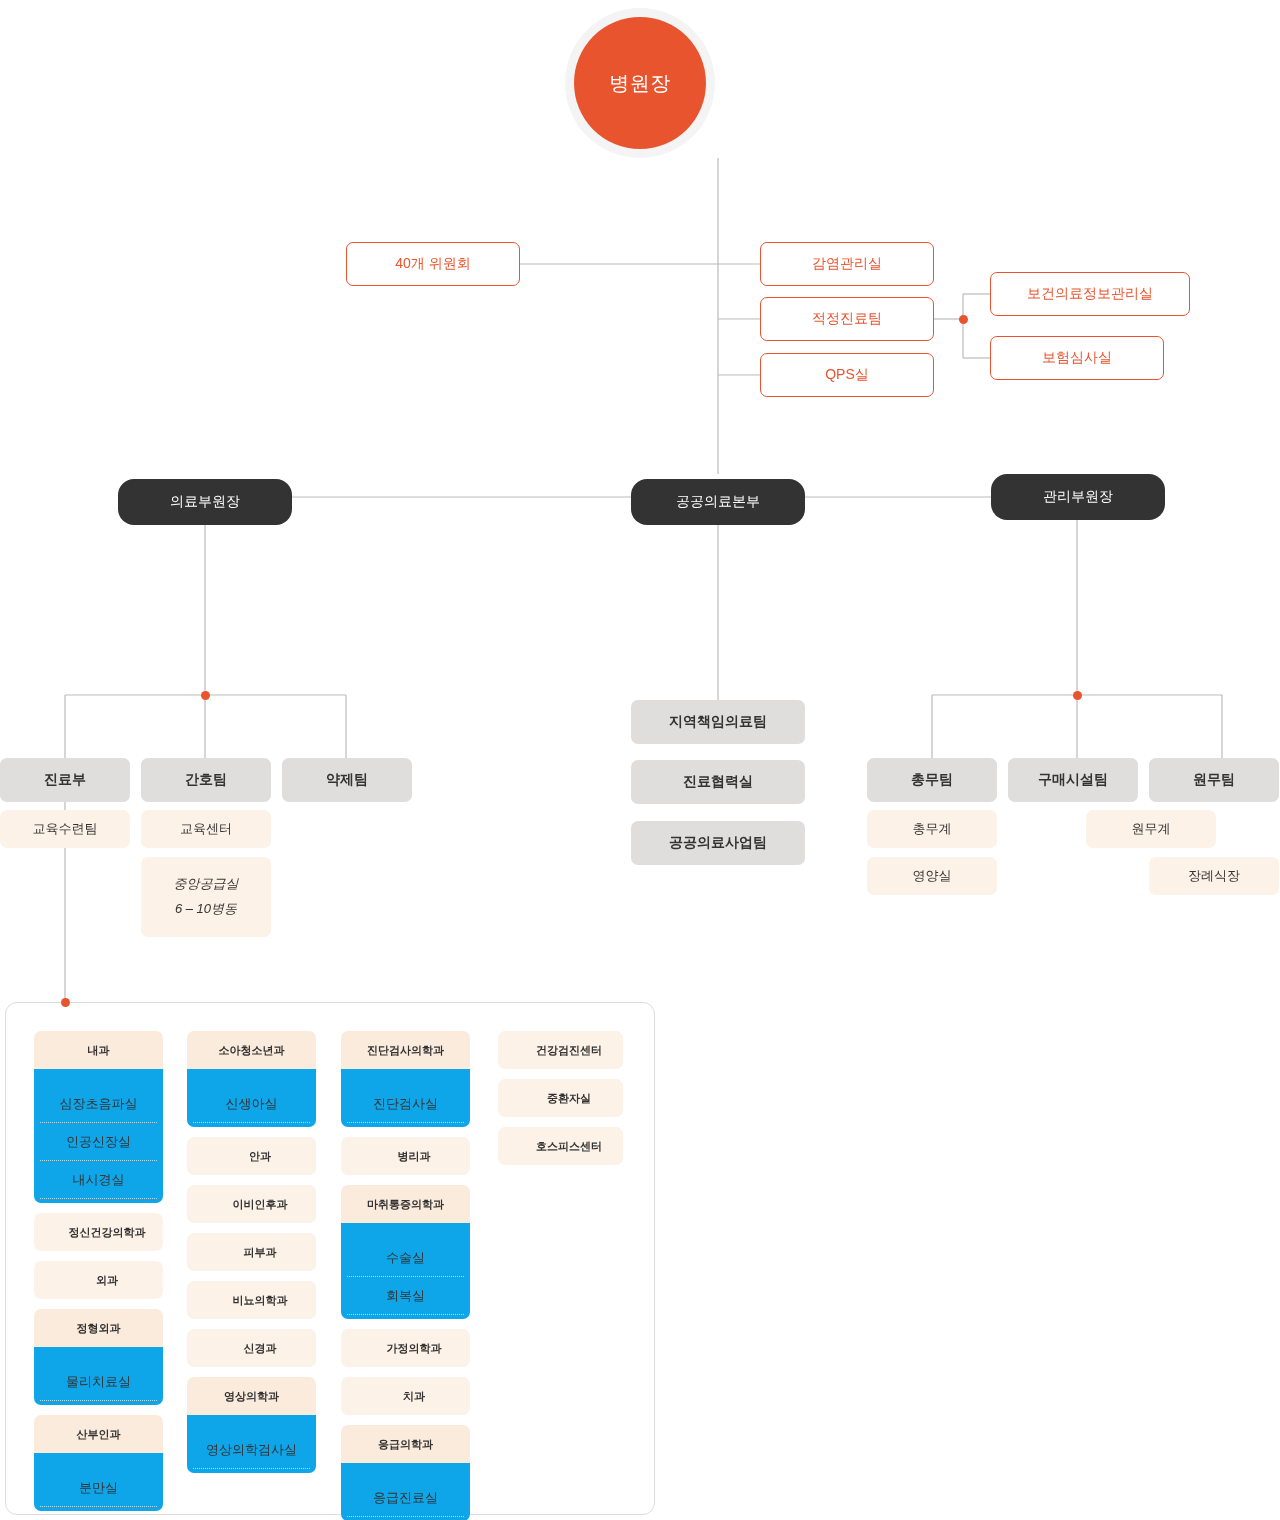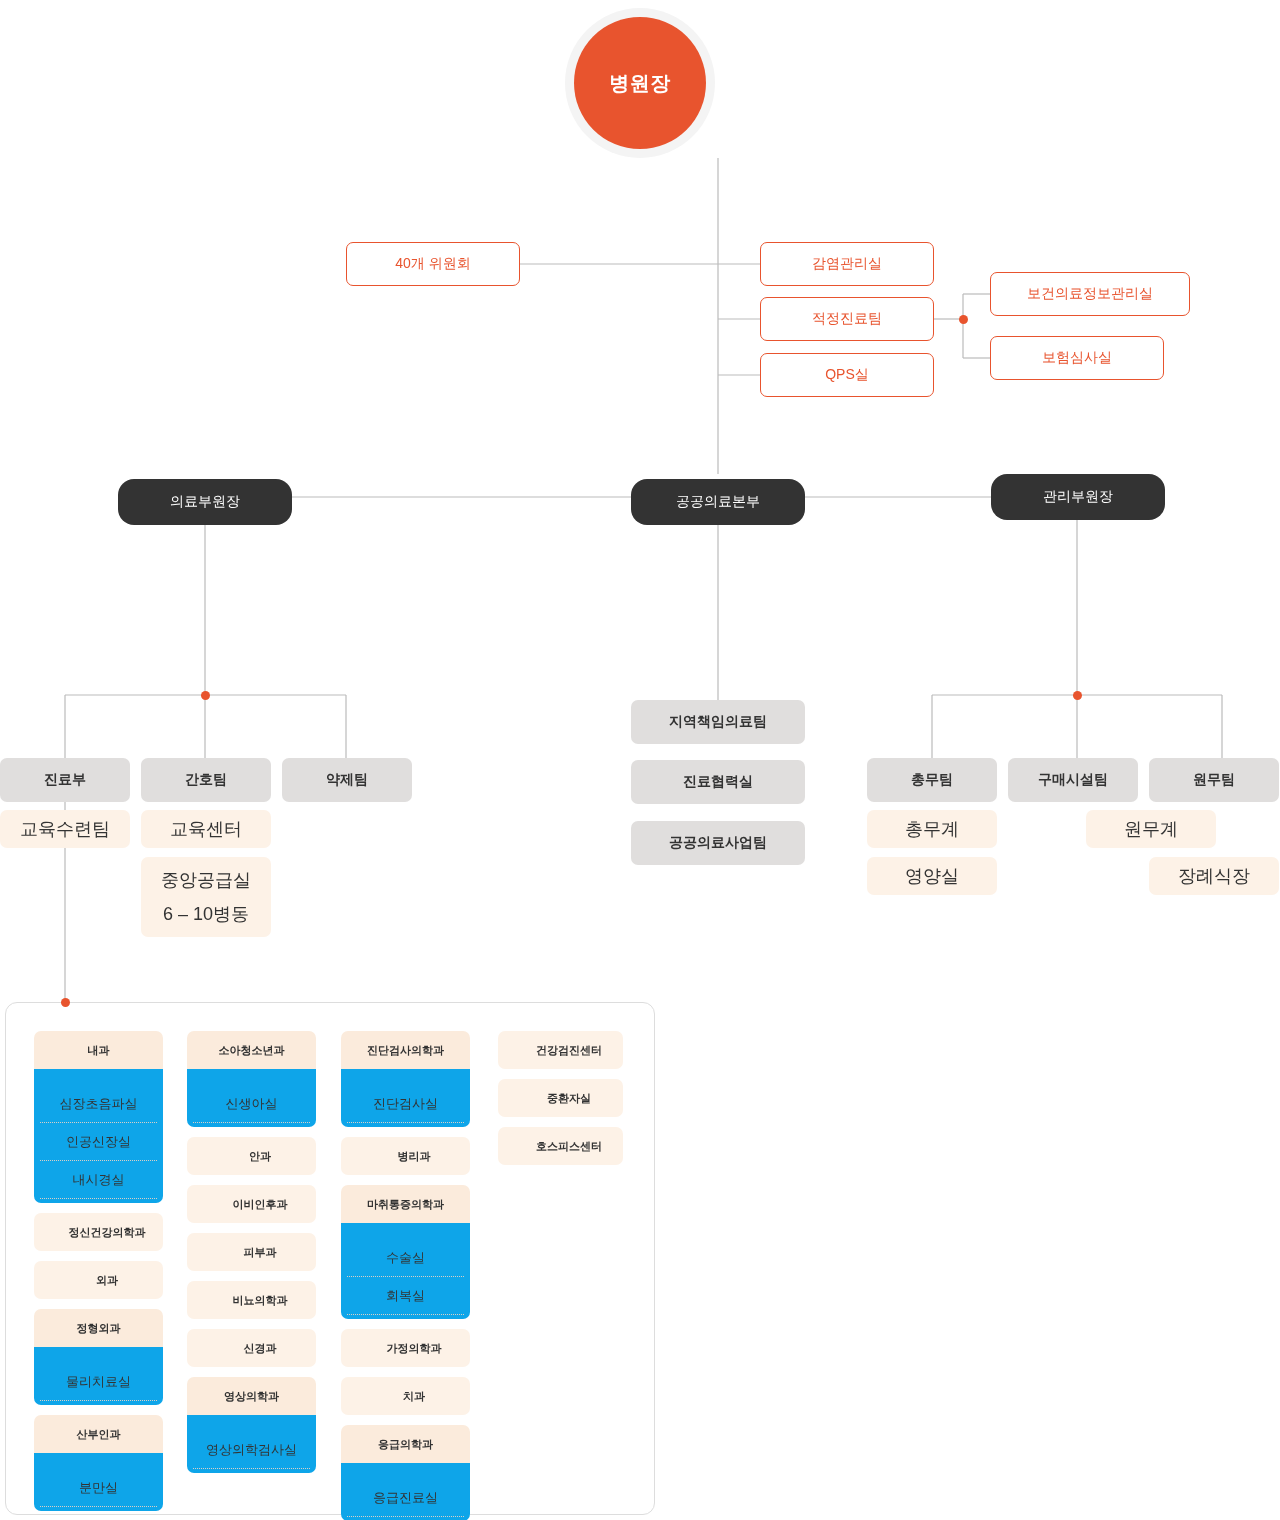--- a/index.html
+++ b/index.html
@@ -29,21 +29,21 @@
     border-radius: 50%;
     background: #f4f4f4;
     display: flex; align-items: center; justify-content: center;
   }
   .root-circle {
     width: 132px; height: 132px;
     border-radius: 50%;
     background: #E8542E;
     color: #ffffff;
     font-size: 20px;
-    font-weight: bold;
+    font-weight: normal;
     display: flex; align-items: center; justify-content: center;
     letter-spacing: 0.5px;
   }
 
   
   .ob {
     position: absolute;
     border: 1.5px solid #E8542E;
     border-radius: 7px;
     background: #ffffff;
@@ -81,28 +81,28 @@
     text-align: center;
     z-index: 3;
   }
 
   
   .cream {
     position: absolute;
     background: #fdf2e7;
     color: #333333;
     border-radius: 7px;
-    font-size: 18px;
+    font-size: 13px;
     height: 38px;
     display: flex; align-items: center; justify-content: center;
     text-align: center;
     z-index: 3;
     flex-direction: column;
   }
-  .cream .ln { line-height: 1.9; }
+  .cream .ln { line-height: 1.9; font-style: italic; }
 
   
   #dept-panel {
     position: absolute;
     left: 5px; top: 1002px;
     width: 650px; height: 513px;
     border: 1px solid #dddddd;
     border-radius: 12px;
     background: #ffffff;
     z-index: 2;

